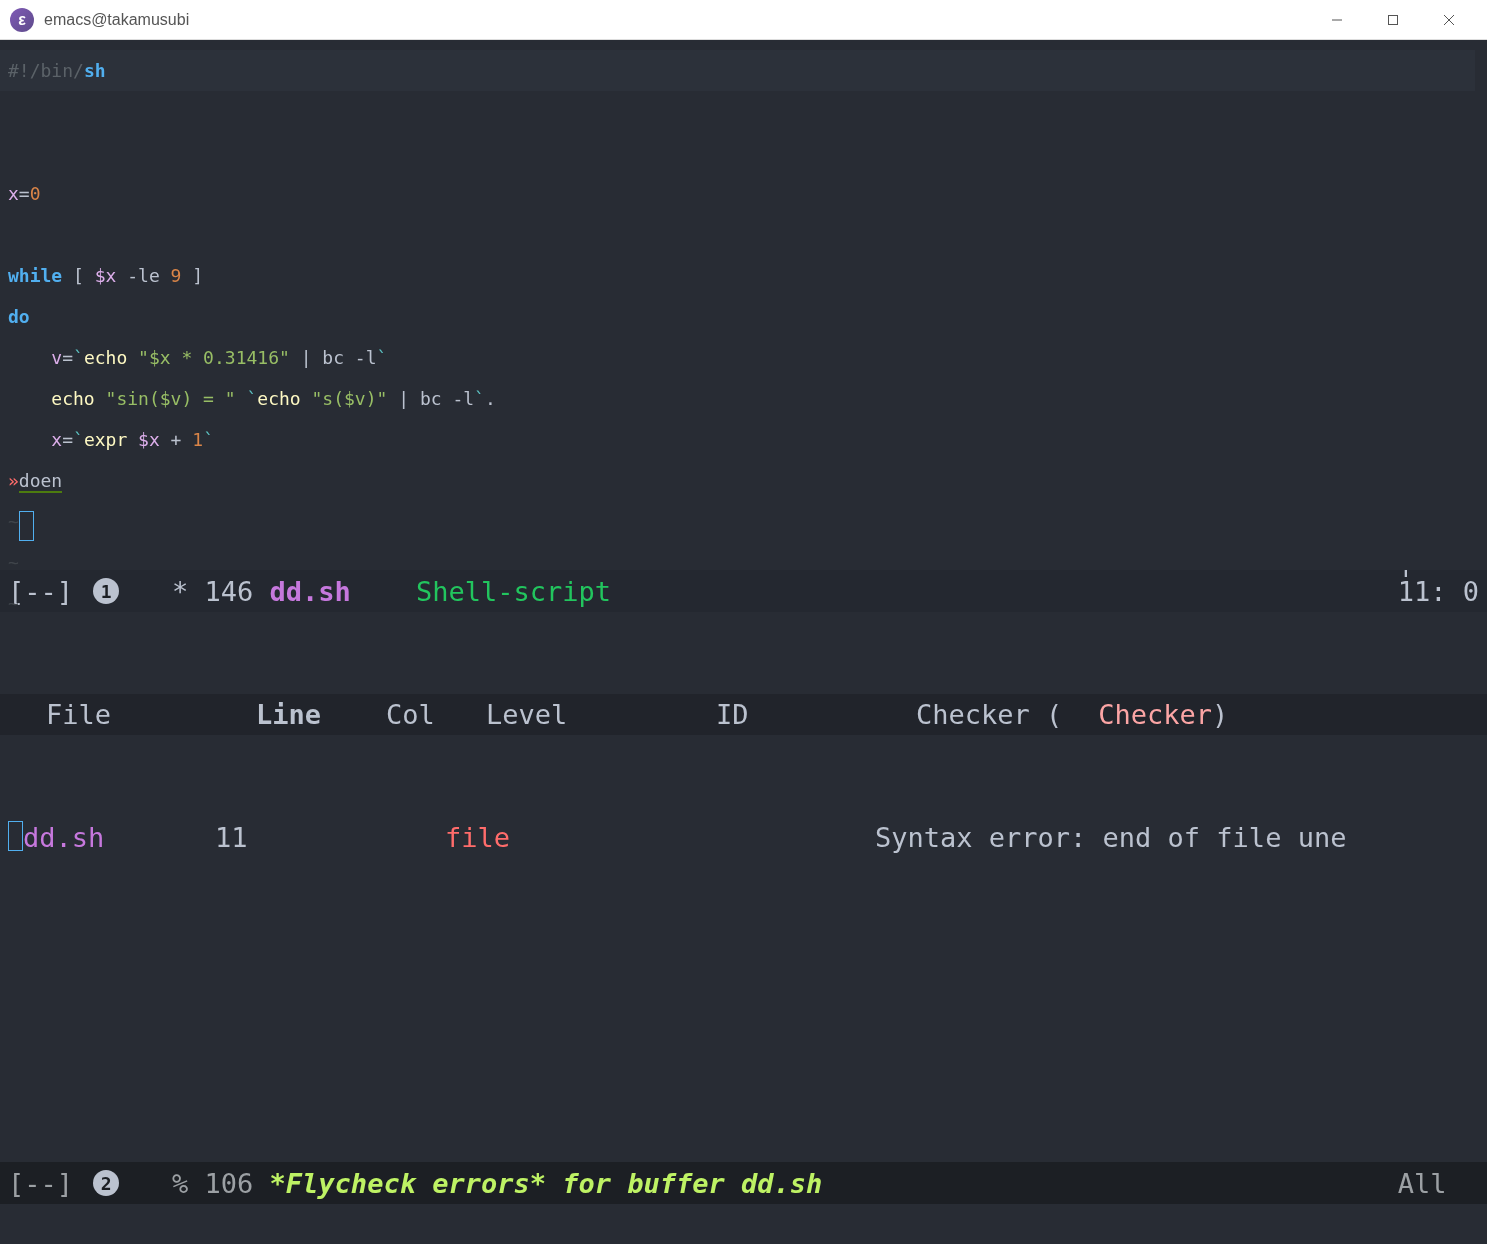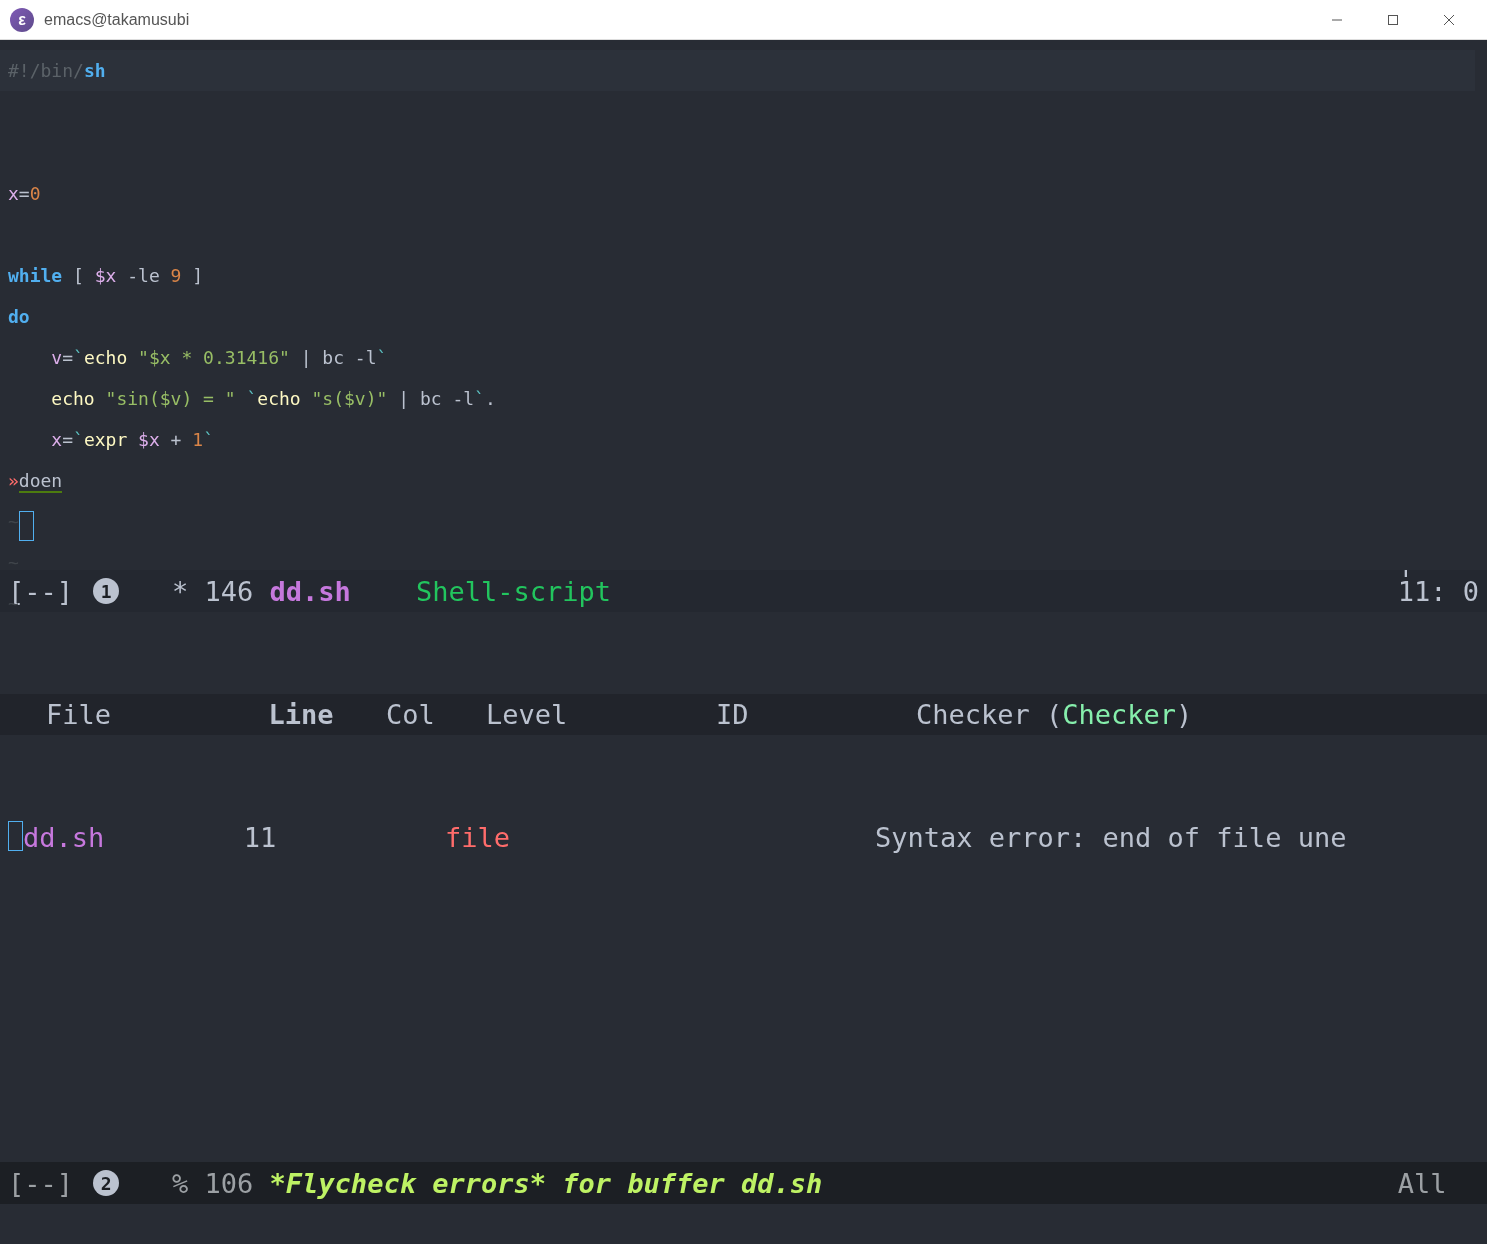--- a/index.html
+++ b/index.html
@@ -109,25 +109,25 @@
   }
   .fly-cursor {
     display: inline-block;
     width: 15px; height: 30px;
     border: 1px solid #51afef;
     vertical-align: text-top;
     margin-top: 4px;
   }
   .fly-file { color: #c678dd; }
   .fly-error { color: #ff6c6b; }
-  .fly-checker { color: #86efac; }
+  .fly-checker { color: #fca5a5; margin-left: 36px; }
 
   .col { display: inline-block; }
   .c-file { width: 210px; }
-  .c-line { width: 130px; text-align: center; padding-right: 40px;}
+  .c-line { width: 130px; text-align: left; padding-right: 40px;}
   .c-col  { width: 100px; }
   .c-level{ width: 230px; }
   .c-id   { width: 200px; }
   .c-msg  { flex: 1; }
 
   
   .minibuffer { height: 40px; background: #282c34; }
 </style>
 </head>
 <body>

